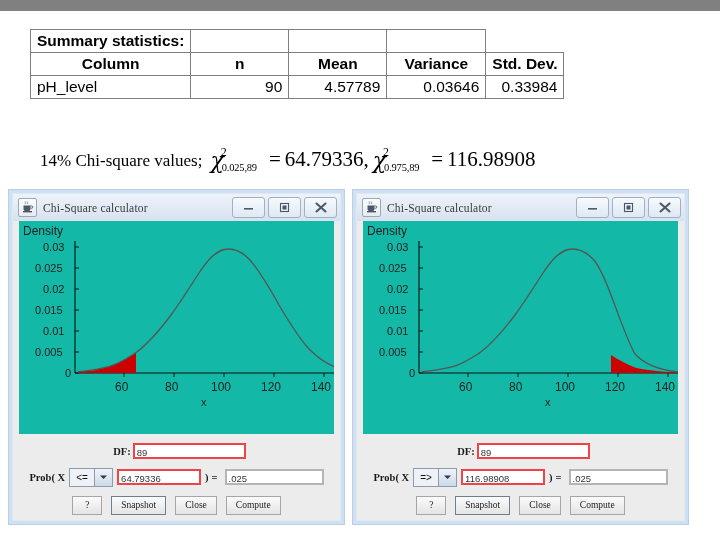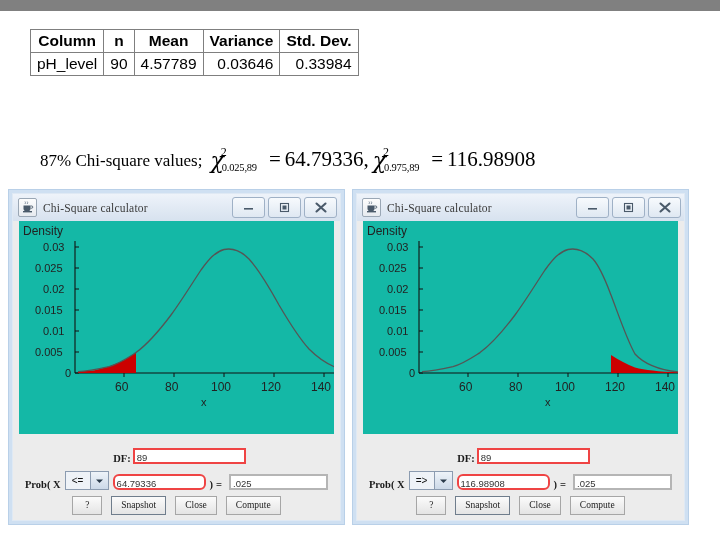--- a/index.html
+++ b/index.html
@@ -130,21 +130,21 @@
     margin:0 6px;
     position:relative;
     overflow:hidden;
   }
   .panel{
     flex:0 0 auto;
     background:#ececec;
     padding-top:4px;
   }
   .row{
-    display:flex;align-items:flex-end;justify-content:center;
+    display:flex;align-items:center;justify-content:center;
     height:26px;
   }
   .row.df{padding-left:6px;}
   .lab{
     font-size:10.5px;font-weight:bold;color:#1a1a1a;
     font-family:"Liberation Serif", serif;
     margin-right:2px;
   }
   .tfield{
     height:16px;
@@ -153,21 +153,21 @@
     font-size:9.5px;
     color:#333;
     padding:0 2px;
     line-height:16px;
     box-sizing:border-box;
     overflow:hidden;
     white-space:nowrap;
     font-family:"Liberation Sans", sans-serif;
   }
   .df-field{width:113px;}
-  .val-field{width:93px;margin-left:4px;border-radius:6px;}
+  .val-field{width:84px;margin-left:4px;}
   .res-field{width:99px;margin-left:7px;border-color:#b5b5b5;}
   .combo{
     display:flex;align-items:stretch;
     height:17px;margin-left:2px;
     border:1px solid #8b9bb0;
     background:#fff;
   }
   .combo-val{
     width:24px;
     font-size:10px;
@@ -204,40 +204,46 @@
   svg{display:block;}
 </style>
 </head>
 <body>
 
 <div class="topbar"></div>
 
 <div class="stats-wrap">
   <table class="stats">
     <tbody>
+        <tr>
+      <td class="c-title">Summary statistics:</td>
+      <td class="c-blank1"></td>
+      <td class="c-blank2"></td>
+      <td class="c-blank3"></td>
+    </tr>
     <tr>
       <td class="hdr">Column</td>
       <td class="hdr">n</td>
       <td class="hdr">Mean</td>
       <td class="hdr">Variance</td>
       <td class="hdr">Std. Dev.</td>
     </tr>
     <tr>
       <td class="lbl">pH_level</td>
       <td class="num">90</td>
       <td class="num">4.57789</td>
       <td class="num">0.03646</td>
       <td class="num">0.33984</td>
     </tr>
   </tbody>
     </table>
 </div>
 
 <div class="chi-line">
-  <span class="chi-text">87% Chi-square values;</span>&nbsp;&nbsp;<span class="chi-sym">χ</span><span class="chi-sup">2</span><span class="chi-sub">0.025,89</span>
+  <span class="chi-text">14% Chi-square values;</span>&nbsp;&nbsp;<span class="chi-sym">χ</span><span class="chi-sup">2</span><span class="chi-sub">0.025,89</span>
   <span class="chi-eq">=</span>
   <span class="chi-val">64.79336,</span>
   <span class="chi-sym">χ</span><span class="chi-sup">2</span><span class="chi-sub">0.975,89</span>
   <span class="chi-eq">=</span>
   <span class="chi-val">116.98908</span>
 </div>
 
 <div class="win left">
  <div class="win-inner">
   <div class="titlebar">

